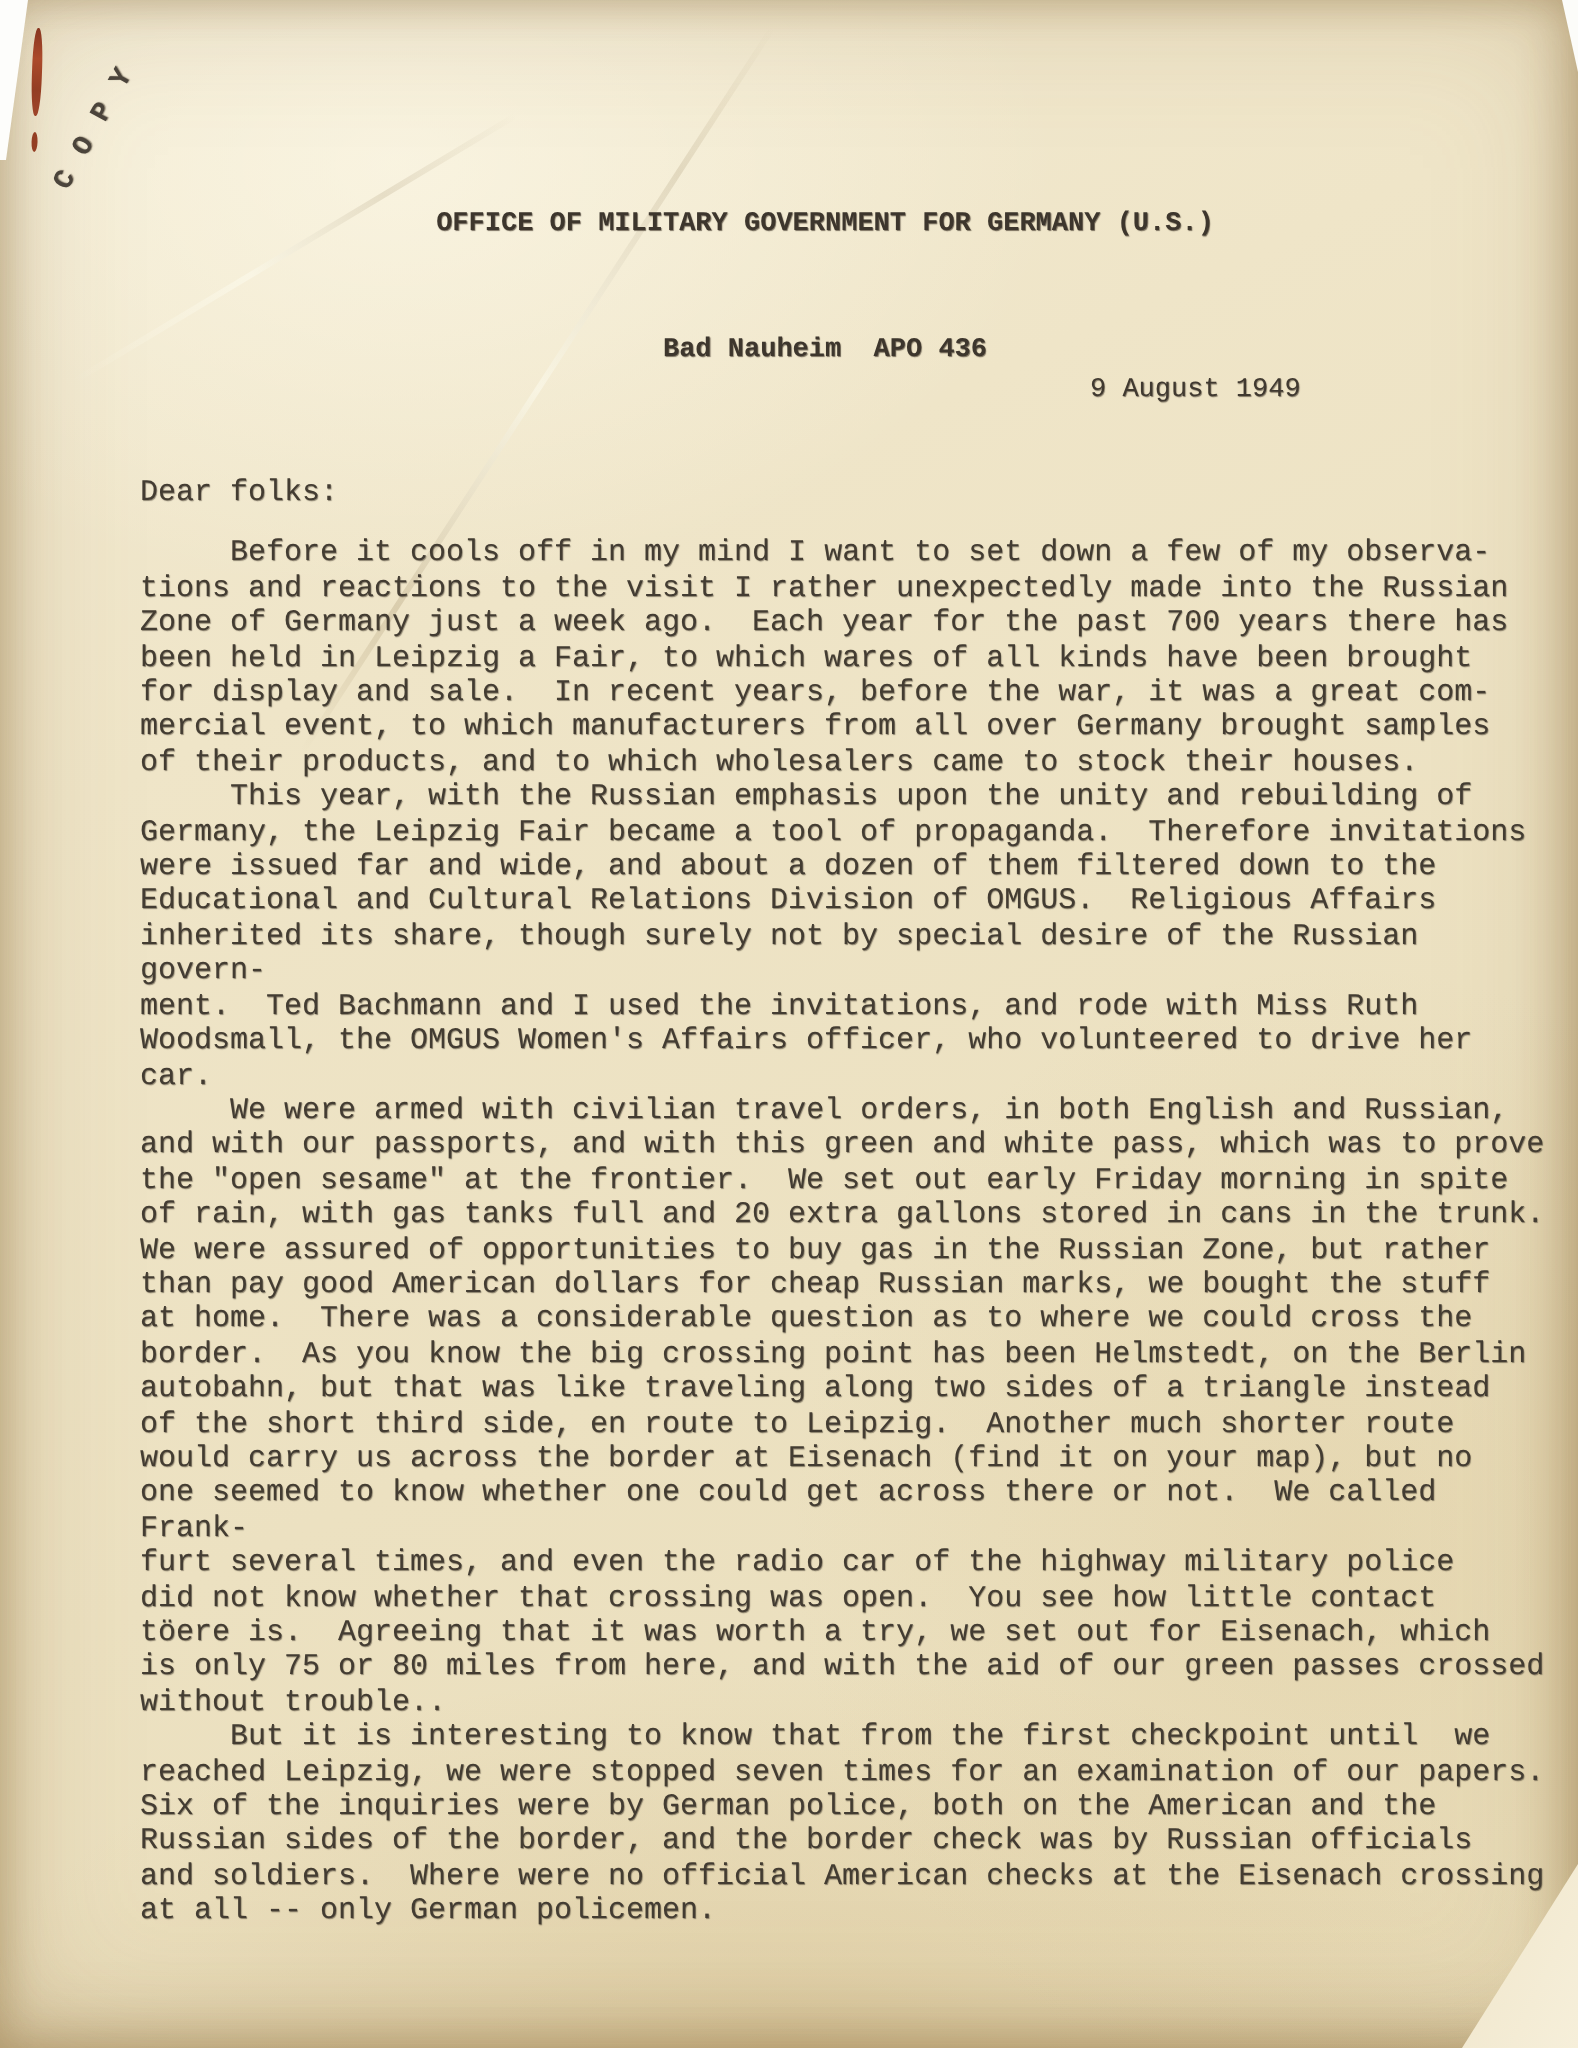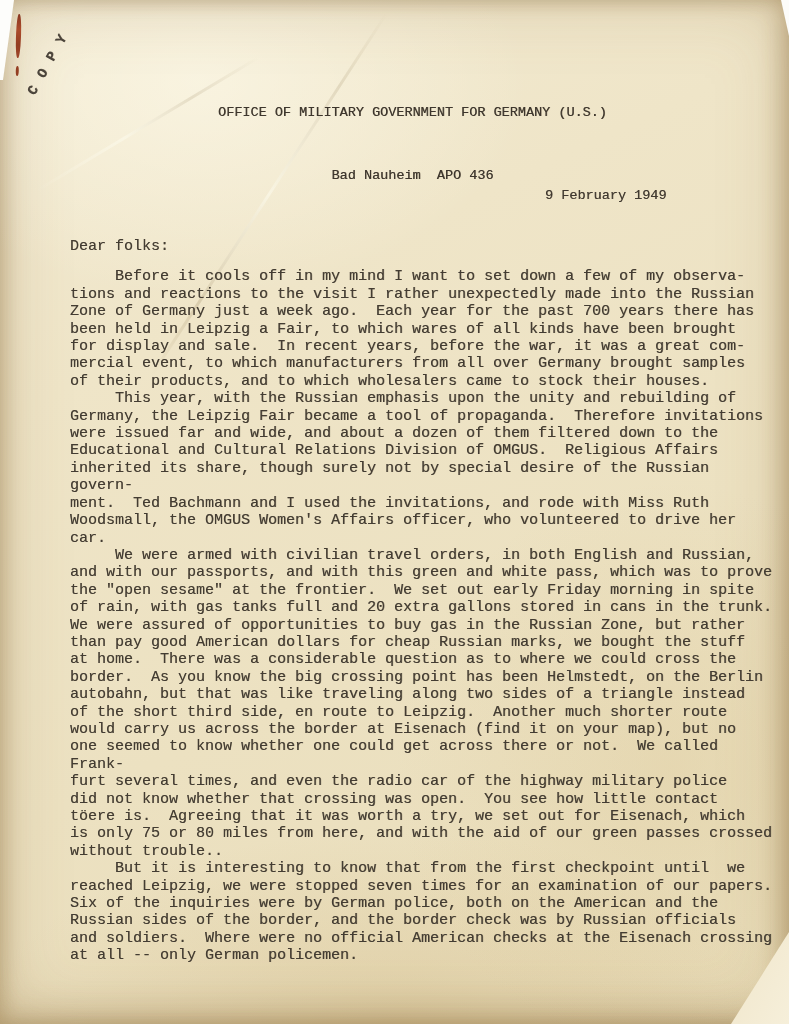--- a/index.html
+++ b/index.html
@@ -92,20 +92,21 @@
   }
   .letterhead {
     position: absolute;
     left: 36px; right: 0; top: 78px;
     text-align: center;
     color: #3d362d;
     font-size: 13.5px;
     line-height: 14px;
     text-shadow: 0.4px 0.3px 0.5px rgba(58, 48, 36, 0.65);
     white-space: pre;
+    font-weight: bold;
   }
   .letterhead .lh-line { margin-bottom: 21px; }
   .letterhead .lh-line + .lh-line { margin-bottom: 15px; }
   .date-line {
     position: absolute;
     left: 545px; top: 188px;
     font-size: 13.5px;
     color: #403930;
     text-shadow: 0.4px 0.3px 0.5px rgba(58, 48, 36, 0.6);
     white-space: pre;
@@ -142,21 +143,21 @@
 
     <div class="red-ink-mark"></div>
 
     <div class="copy-stamp">COPY</div>
 
     <div class="letterhead">
       <div class="lh-line">OFFICE OF MILITARY GOVERNMENT FOR GERMANY (U.S.)</div>
       <div class="lh-line">Bad Nauheim  APO 436</div>
     </div>
 
-    <div class="date-line">9 February 1949</div>
+    <div class="date-line">9 August 1949</div>
 
     <div class="letter-body">
       <div class="salutation">Dear folks:</div>
       <pre class="para">     Before it cools off in my mind I want to set down a few of my observa-
 tions and reactions to the visit I rather unexpectedly made into the Russian
 Zone of Germany just a week ago.  Each year for the past 700 years there has
 been held in Leipzig a Fair, to which wares of all kinds have been brought
 for display and sale.  In recent years, before the war, it was a great com-
 mercial event, to which manufacturers from all over Germany brought samples
 of their products, and to which wholesalers came to stock their houses.</pre>

